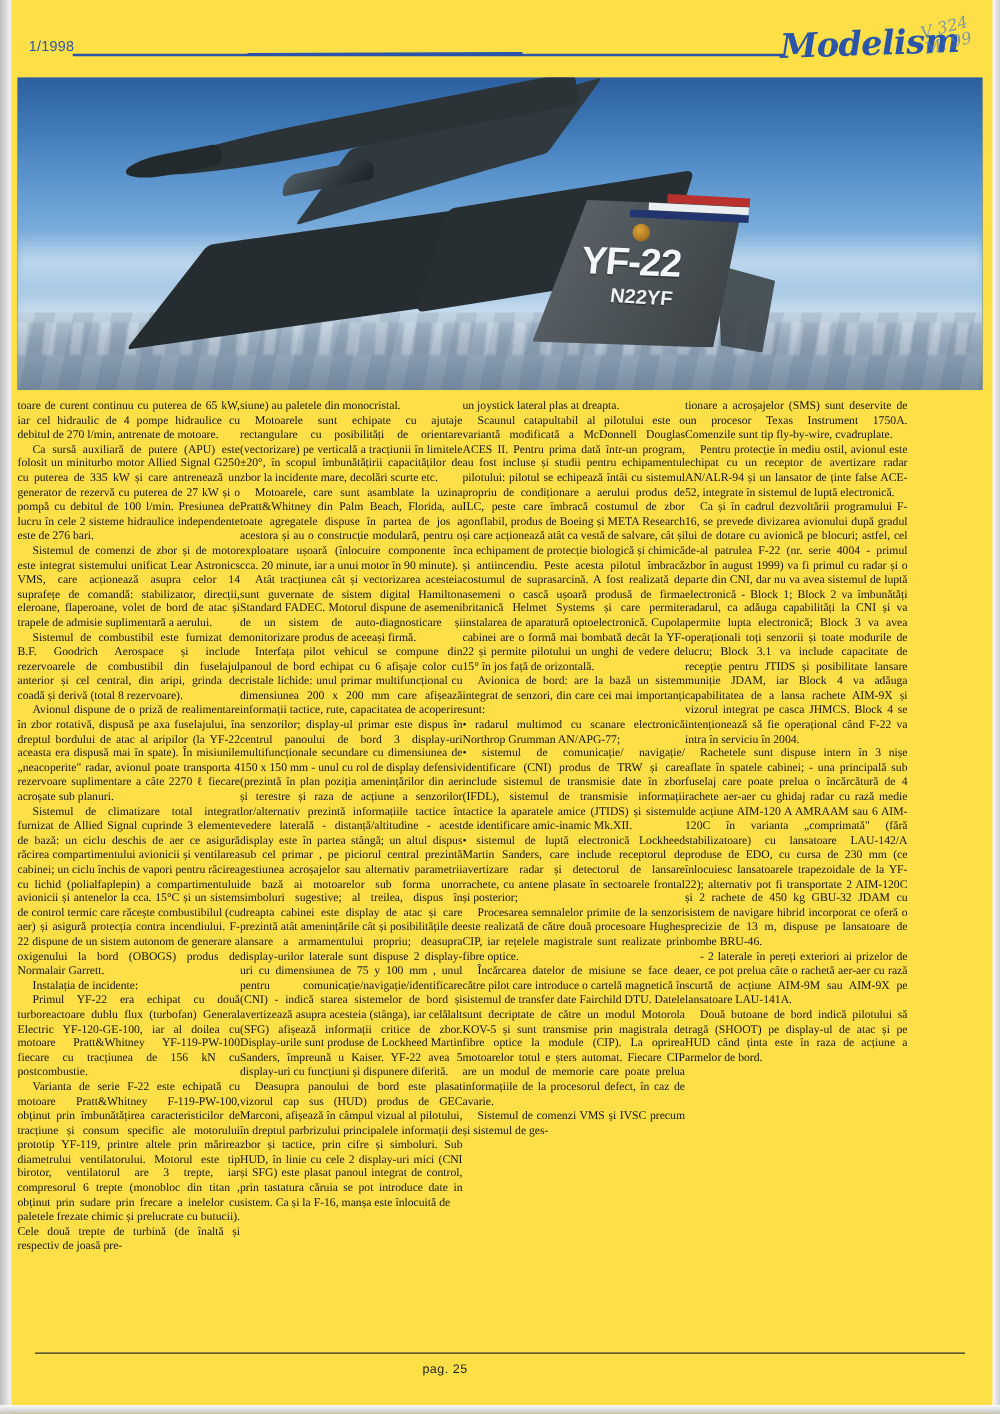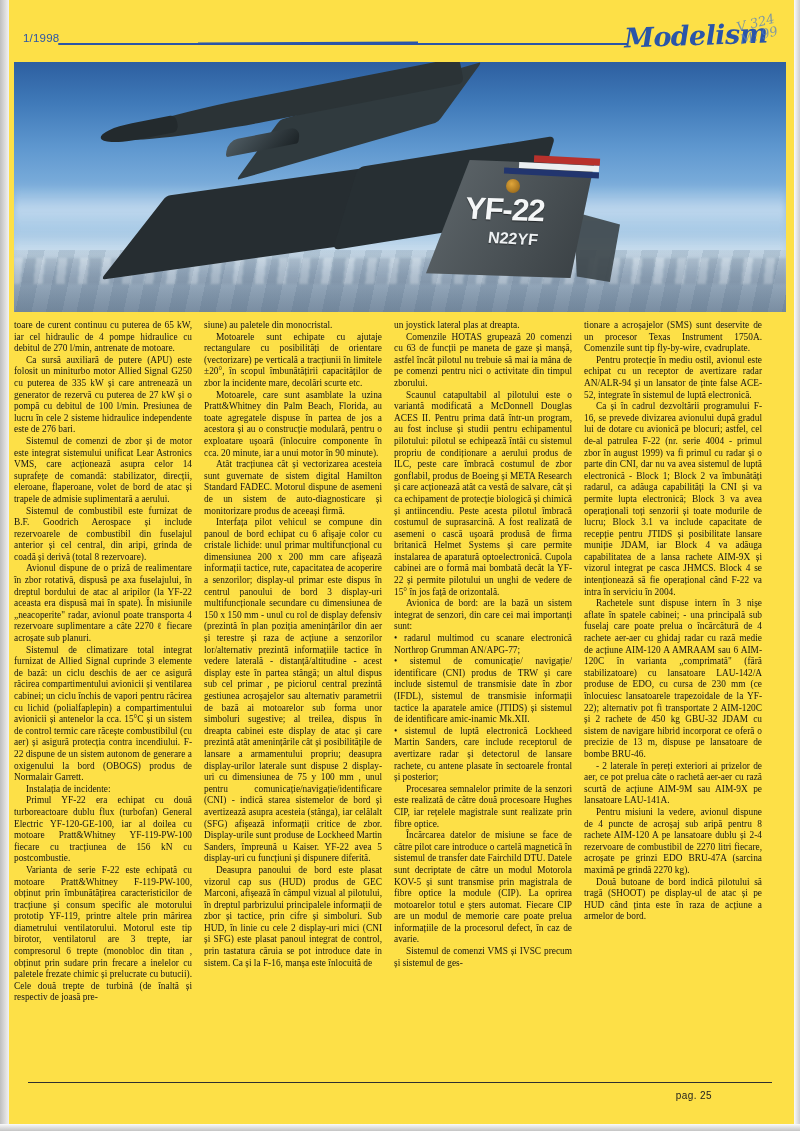--- a/index.html
+++ b/index.html
@@ -271,21 +271,20 @@
   }
 
   
   .article {
     position: absolute;
     left: 14px;
     top: 320px;
     width: 772px;
     height: 770px;
     display: flex;
-    gap: 12px;
   }
   .col {
     width: 178px;
     font-size: 9.35px;
     line-height: 11.6px;
     text-align: justify;
     text-justify: inter-word;
     hyphens: manual;
     color: #141414;
   }
@@ -302,21 +301,21 @@
     top: 1082px;
     width: 744px;
     height: 1px;
     background: #2f2f2f;
   }
   .page-number {
     position: absolute;
     left: 0;
     top: 1090px;
     width: 712px;
-    text-align: right;
+    text-align: center;
     font-family: "Liberation Sans", sans-serif;
     font-size: 10px;
     color: #1d1d1d;
     letter-spacing: 0.4px;
   }
 </style>
 </head>
 <body>
 
 <div class="page">
@@ -373,37 +372,35 @@
     <div class="col">
         <p class="noindent">siune) au paletele din monocristal.</p>
         <p class="">Motoarele sunt echipate cu ajutaje rectangulare cu posibilități de orientare (vectorizare) pe verticală a tracțiunii în limitele ±20°, în scopul îmbunătățirii capacităților de zbor la incidente mare, decolări scurte etc.</p>
         <p class="">Motoarele, care sunt asamblate la uzina Pratt&amp;Whitney din Palm Beach, Florida, au toate agregatele dispuse în partea de jos a acestora și au o construcție modulară, pentru o exploatare ușoară (înlocuire componente în cca. 20 minute, iar a unui motor în 90 minute).</p>
         <p class="">Atât tracțiunea cât și vectorizarea acesteia sunt guvernate de sistem digital Hamilton Standard FADEC. Motorul dispune de asemeni de un sistem de auto-diagnosticare și monitorizare produs de aceeași firmă.</p>
         <p class="">Interfața pilot vehicul se compune din panoul de bord echipat cu 6 afișaje color cu cristale lichide: unul primar multifuncțional cu dimensiunea 200 x 200 mm care afișează informații tactice, rute, capacitatea de acoperire a senzorilor; display-ul primar este dispus în centrul panoului de bord 3 display-uri multifuncționale secundare cu dimensiunea de 150 x 150 mm - unul cu rol de display defensiv (prezintă în plan poziția amenințărilor din aer și terestre și raza de acțiune a senzorilor lor/alternativ prezintă informațiile tactice în vedere laterală - distanță/altitudine - acest display este în partea stângă; un altul dispus sub cel primar , pe piciorul central prezintă gestiunea acroșajelor sau alternativ parametrii de bază ai motoarelor sub forma unor simboluri sugestive; al treilea, dispus în dreapta cabinei este display de atac și care prezintă atât amenințările cât și posibilitățile de lansare a armamentului propriu; deasupra display-urilor laterale sunt dispuse 2 display-uri cu dimensiunea de 75 y 100 mm , unul pentru comunicație/navigație/identificare (CNI) - indică starea sistemelor de bord și avertizează asupra acesteia (stânga), iar celălalt (SFG) afișează informații critice de zbor. Display-urile sunt produse de Lockheed Martin Sanders, împreună u Kaiser. YF-22 avea 5 display-uri cu funcțiuni și dispunere diferită.</p>
         <p class="">Deasupra panoului de bord este plasat vizorul cap sus (HUD) produs de GEC Marconi, afișează în câmpul vizual al pilotului, în dreptul parbrizului principalele informații de zbor și tactice, prin cifre și simboluri. Sub HUD, în linie cu cele 2 display-uri mici (CNI și SFG) este plasat panoul integrat de control, prin tastatura căruia se pot introduce date in sistem. Ca și la F-16, manșa este înlocuită de</p>
       </div>
     <div class="col">
         <p class="noindent">un joystick lateral plas at dreapta.</p>
-        <p class="">Comenzile HOTAS grupează 20 comenzi cu 63 de funcții pe maneta de gaze și manșă, astfel încât pilotul nu trebuie să mai ia mâna de pe comenzi pentru nici o activitate din timpul zborului.</p>
         <p class="">Scaunul catapultabil al pilotului este o variantă modificată a McDonnell Douglas ACES II. Pentru prima dată într-un program, au fost incluse și studii pentru echipamentul pilotului: pilotul se echipează întâi cu sistemul propriu de condiționare a aerului produs de ILC, peste care îmbracă costumul de zbor gonflabil, produs de Boeing și META Research și care acționează atât ca vestă de salvare, cât și ca echipament de protecție biologică și chimică și antiincendiu. Peste acesta pilotul îmbracă costumul de suprasarcină. A fost realizată de asemeni o cască ușoară produsă de firma britanică Helmet Systems și care permite instalarea de aparatură optoelectronică. Cupola cabinei are o formă mai bombată decât la YF-22 și permite pilotului un unghi de vedere de 15° în jos față de orizontală.</p>
         <p class="">Avionica de bord: are la bază un sistem integrat de senzori, din care cei mai importanți sunt:</p>
         <p class="noindent">• radarul multimod cu scanare electronică Northrop Grumman AN/APG-77;</p>
         <p class="noindent">• sistemul de comunicație/ navigație/ identificare (CNI) produs de TRW și care include sistemul de transmisie date în zbor (IFDL), sistemul de transmisie informații tactice la aparatele amice (JTIDS) și sistemul de identificare amic-inamic Mk.XII.</p>
         <p class="noindent">• sistemul de luptă electronică Lockheed Martin Sanders, care include receptorul de avertizare radar și detectorul de lansare rachete, cu antene plasate în sectoarele frontal și posterior;</p>
         <p class="">Procesarea semnalelor primite de la senzori este realizată de către două procesoare Hughes CIP, iar rețelele magistrale sunt realizate prin fibre optice.</p>
         <p class="">Încărcarea datelor de misiune se face de către pilot care introduce o cartelă magnetică în sistemul de transfer date Fairchild DTU. Datele sunt decriptate de către un modul Motorola KOV-5 și sunt transmise prin magistrala de fibre optice la module (CIP). La oprirea motoarelor totul e șters automat. Fiecare CIP are un modul de memorie care poate prelua informațiile de la procesorul defect, în caz de avarie.</p>
         <p class="">Sistemul de comenzi VMS și IVSC precum și sistemul de ges-</p>
       </div>
     <div class="col">
         <p class="noindent">tionare a acroșajelor (SMS) sunt deservite de un procesor Texas Instrument 1750A. Comenzile sunt tip fly-by-wire, cvadruplate.</p>
         <p class="">Pentru protecție în mediu ostil, avionul este echipat cu un receptor de avertizare radar AN/ALR-94 și un lansator de ținte false ACE-52, integrate în sistemul de luptă electronică.</p>
         <p class="">Ca și în cadrul dezvoltării programului F-16, se prevede divizarea avionului după gradul lui de dotare cu avionică pe blocuri; astfel, cel de-al patrulea F-22 (nr. serie 4004 - primul zbor în august 1999) va fi primul cu radar și o parte din CNI, dar nu va avea sistemul de luptă electronică - Block 1; Block 2 va îmbunătăți radarul, ca adăuga capabilități la CNI și va permite lupta electronică; Block 3 va avea operaționali toți senzorii și toate modurile de lucru; Block 3.1 va include capacitate de recepție pentru JTIDS și posibilitate lansare muniție JDAM, iar Block 4 va adăuga capabilitatea de a lansa rachete AIM-9X și vizorul integrat pe casca JHMCS. Block 4 se intenționează să fie operațional când F-22 va intra în serviciu în 2004.</p>
         <p class="">Rachetele sunt dispuse intern în 3 nișe aflate în spatele cabinei; - una principală sub fuselaj care poate prelua o încărcătură de 4 rachete aer-aer cu ghidaj radar cu rază medie de acțiune AIM-120 A AMRAAM sau 6 AIM-120C în varianta „comprimată" (fără stabilizatoare) cu lansatoare LAU-142/A produse de EDO, cu cursa de 230 mm (ce înlocuiesc lansatoarele trapezoidale de la YF-22); alternativ pot fi transportate 2 AIM-120C și 2 rachete de 450 kg GBU-32 JDAM cu sistem de navigare hibrid incorporat ce oferă o precizie de 13 m, dispuse pe lansatoare de bombe BRU-46.</p>
         <p class="">- 2 laterale în pereți exteriori ai prizelor de aer, ce pot prelua câte o rachetă aer-aer cu rază scurtă de acțiune AIM-9M sau AIM-9X pe lansatoare LAU-141A.</p>
-        <p class="">Pentru misiuni la vedere, avionul dispune de 4 puncte de acroșaj sub aripă pentru 8 rachete AIM-120 A pe lansatoare dublu și 2-4 rezervoare de combustibil de 2270 litri fiecare, acroșate pe grinzi EDO BRU-47A (sarcina maximă pe grindă 2270 kg).</p>
         <p class="">Două butoane de bord indică pilotului să tragă (SHOOT) pe display-ul de atac și pe HUD când ținta este în raza de acțiune a armelor de bord.</p>
       </div>
   </div>
 
   <div class="footer-rule"></div>
   <div class="page-number">pag. 25</div>
 
 </div>
 
 </body></html>

